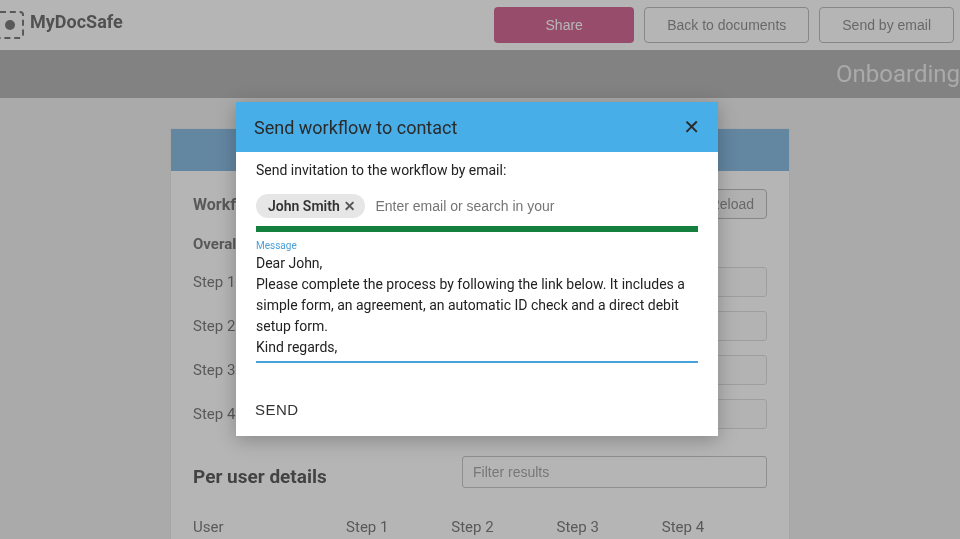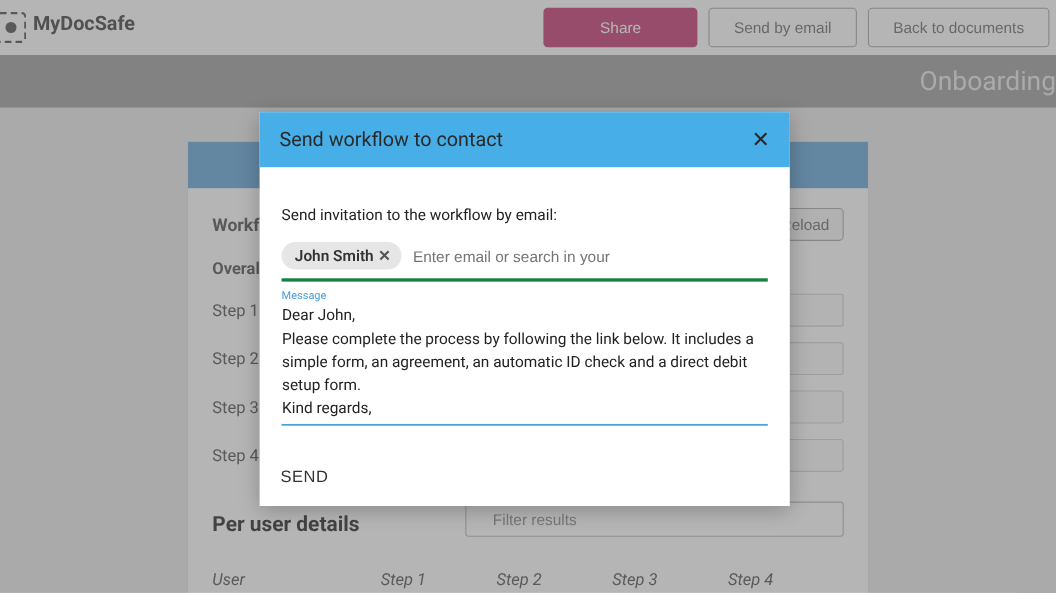--- a/index.html
+++ b/index.html
@@ -19,56 +19,56 @@
   .card-tabs { height: 42px; background: #4b97d2; border-bottom: 2px solid #4b97d2; }
   .card-body { padding: 18px 22px 0 22px; }
   .row1 { display: flex; align-items: center; justify-content: space-between; margin-bottom: 16px; }
   .workflow-label { font-weight: 700; font-size: 16px; color: #333; }
   .reload-btn { border: 1px solid #999; background: #f7f7f7; padding: 6px 12px; border-radius: 4px; font-size: 14px; color: #555; cursor: pointer; }
   .section-label { font-weight: 700; font-size: 15px; color: #333; margin-bottom: 14px; }
   .step-row { display: flex; align-items: center; margin-bottom: 14px; gap: 12px; }
   .step-text { font-size: 15px; color: #333; width: 240px; white-space: nowrap; overflow: hidden; }
   .step-bar { flex: 1; height: 30px; border: 1px solid #ccc; border-radius: 3px; background: #fafafa; }
   .per-user { font-weight: 700; font-size: 19px; margin: 22px 0 12px 0; }
-  .filter-input { width: 344px; height: 32px; border: 1px solid #aaa; border-radius: 3px; padding: 0 24px; font-size: 14px; color: #888; }
-  .table-head { display: flex; margin-top: 18px; font-size: 15px; color: #333; font-style: italic; }
+  .filter-input { width: 305px; height: 32px; border: 1px solid #aaa; border-radius: 3px; padding: 0 10px; font-size: 14px; color: #888; }
+  .table-head { display: flex; margin-top: 18px; font-size: 15px; color: #333; }
   .col-user { width: 160px; }
   .col-step { width: 110px; }
 
   
   .overlay { position: absolute; inset: 0; background: rgba(120,120,120,0.55); top: 0; height: 539px; }
   .modal { position: absolute; left: 236px; top: 102px; width: 482px; background: #fff; box-shadow: 0 4px 18px rgba(0,0,0,0.25); }
   .modal-header { background: #48aee8; height: 50px; display: flex; align-items: center; justify-content: space-between; padding: 0 18px; }
   .modal-title { font-size: 18px; color: #2a2a2a; }
   .modal-close { font-size: 20px; color: #2a2a2a; cursor: pointer; background: none; border: none; }
-  .modal-body { padding: 36px 20px 10px 20px; }
+  .modal-body { padding: 10px 20px 10px 20px; }
   .modal-instruction { font-size: 14px; color: #222; margin-bottom: 16px; }
-  .recipient-row { display: flex; align-items: center; gap: 10px; border-bottom: 3px solid #15803d; padding-bottom: 8px; margin-bottom: 8px; }
+  .recipient-row { display: flex; align-items: center; gap: 10px; border-bottom: 6px solid #15803d; padding-bottom: 8px; margin-bottom: 8px; }
   .chip { background: #e6e6e6; border-radius: 14px; padding: 4px 8px 4px 12px; display: flex; align-items: center; gap: 2px; font-size: 14px; font-weight: 600; color: #333; }
   .chip-x { cursor: pointer; font-size: 14px; color: #555; padding: 0 2px; }
   .recipient-input { border: none; outline: none; font-size: 14px; color: #999; flex: 1; }
   .msg-label { font-size: 10px; color: #4aa0d8; margin-bottom: 2px; }
   .msg-area { width: 100%; min-height: 110px; border: none; border-bottom: 2px solid #4aa0d8; font-size: 14px; color: #222; line-height: 1.5; resize: none; outline: none; font-family: inherit; padding-bottom: 4px; }
   .modal-footer { display: flex; justify-content: flex-start; padding: 24px 26px 18px 19px; }
   .send-btn { background: none; border: none; font-size: 15px; color: #333; cursor: pointer; letter-spacing: 0.5px; }
 </style>
 </head>
 <body>
 
 <div class="topbar">
   <div class="logo-wrap">
     <div class="logo-icon">
         <div class="logo-icon-inner"></div>
       </div>
     <span class="logo-text">MyDocSafe</span>
   </div>
   <div class="topbar-spacer"></div>
   <button class="btn btn-primary">Share</button>
+  <button class="btn btn-outline">Back to documents</button>
   <button class="btn btn-outline">Send by email</button>
-  <button class="btn btn-outline">Back to documents</button>
 </div>
 
 <div class="subheader">
   <span>Onboarding</span>
 </div>
 
 <div class="page-bg">
   <div class="card">
     <div class="card-tabs"></div>
     <div class="card-body">

